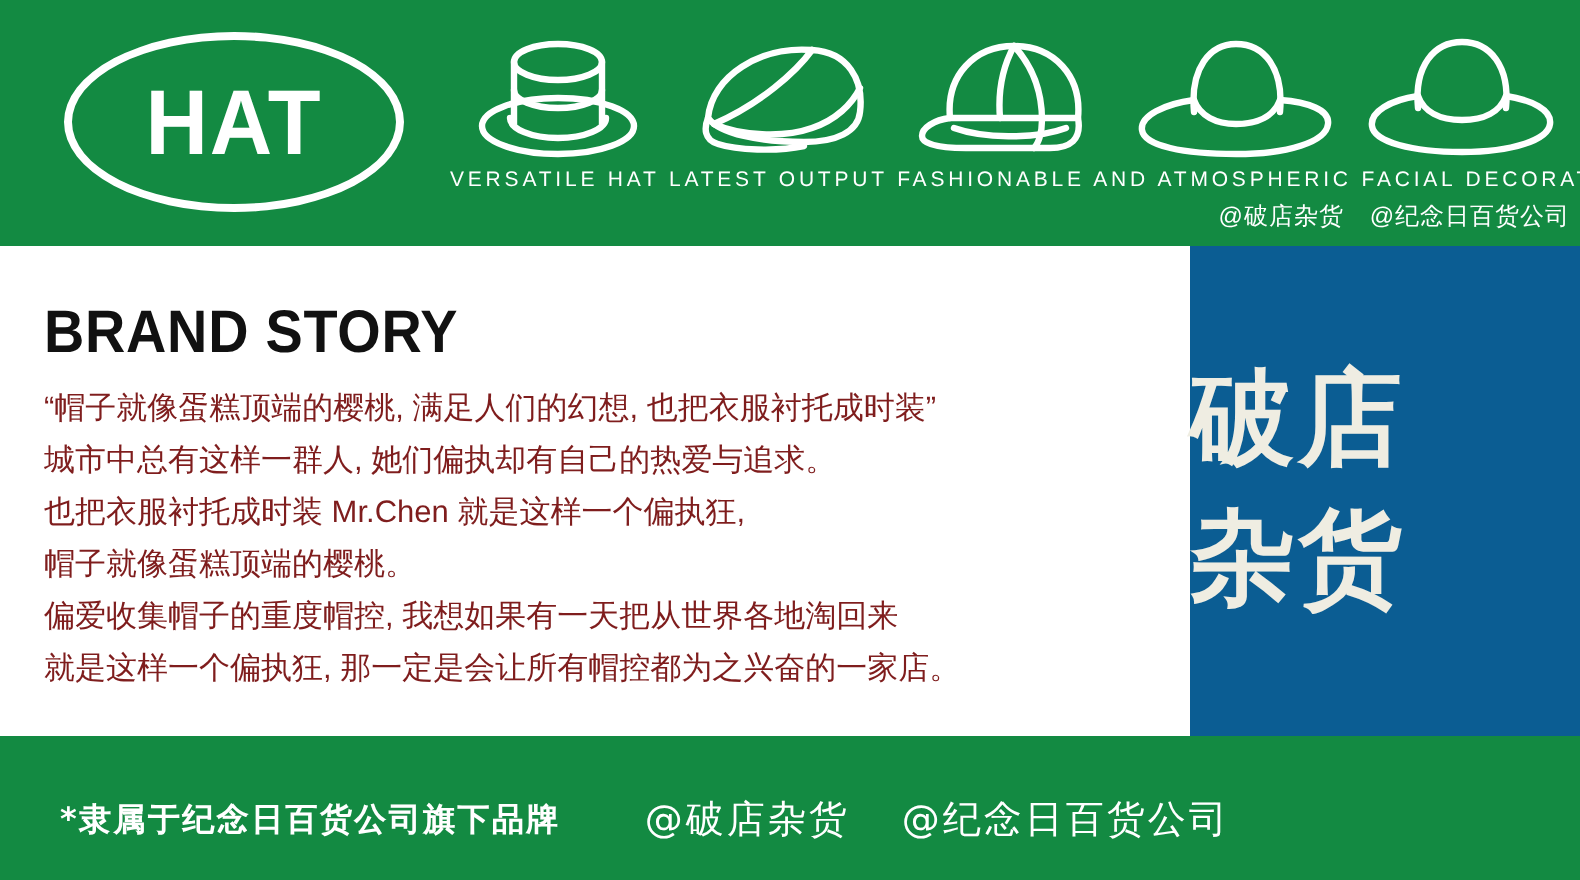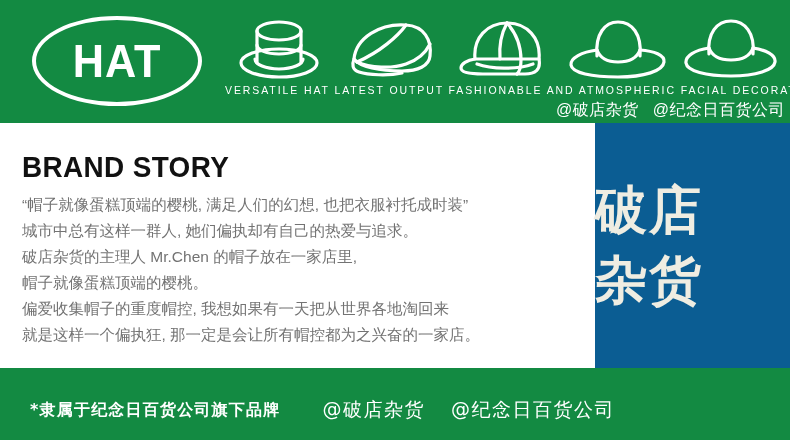--- a/index.html
+++ b/index.html
@@ -50,21 +50,21 @@
     position:absolute;left:225px;top:84px;width:560px;
     color:#ffffff;font-size:10.5px;
     letter-spacing:1.9px;
     text-align:right;
     white-space:nowrap;
     font-family:"Liberation Sans","DejaVu Sans",sans-serif;
     transform:scaleX(1.0);
   }
   #handles-top{
     position:absolute;right:5px;top:100px;
-    color:#ffffff;font-size:16px;letter-spacing:0.5px;
+    color:#ffffff;font-size:12px;letter-spacing:0.5px;
     text-align:center;white-space:nowrap;
   }
   #handles-top span{margin-left:9px;}
 
   
   #main{
     position:absolute;left:0;top:133px;width:790px;height:245px;
     background:#ffffff;
   }
   #story{
@@ -72,21 +72,21 @@
   }
   #brand-title{
     color:#111111;
     font-size:30px;font-weight:bold;
     letter-spacing:0.4px;
     transform:scaleX(0.93);transform-origin:left center;
     margin:0 0 8px 0;
     font-family:"Liberation Sans","DejaVu Sans",sans-serif;
   }
   .story-line{
-    color:#737373;
+    color:#7f1d1d;
     font-size:15.5px;
     line-height:26px;
     white-space:nowrap;
     font-family:"Liberation Sans","DejaVu Sans",sans-serif;
   }
 
   #blue-panel{
     position:absolute;left:595px;top:123px;width:195px;height:245px;
     background:#0B5D93;
   }
@@ -201,21 +201,21 @@
       <span>@破店杂货</span>
       <span>@纪念日百货公司</span>
     </div>
   </div>
 
   <div id="main">
     <div id="story">
       <div id="brand-title">BRAND STORY</div>
       <div class="story-line">“帽子就像蛋糕顶端的樱桃, 满足人们的幻想, 也把衣服衬托成时装”</div>
       <div class="story-line">城市中总有这样一群人, 她们偏执却有自己的热爱与追求。</div>
-      <div class="story-line">破店杂货的主理人 Mr.Chen 的帽子放在一家店里,</div>
+      <div class="story-line">也把衣服衬托成时装 Mr.Chen 就是这样一个偏执狂,</div>
       <div class="story-line">帽子就像蛋糕顶端的樱桃。</div>
       <div class="story-line">偏爱收集帽子的重度帽控, 我想如果有一天把从世界各地淘回来</div>
       <div class="story-line">就是这样一个偏执狂, 那一定是会让所有帽控都为之兴奋的一家店。</div>
     </div>
   </div>
 
   <div id="blue-panel">
     <div class="brand-cn">
       <div class="cn-row r1">破店</div>
       <div class="cn-row r2">杂货</div>

